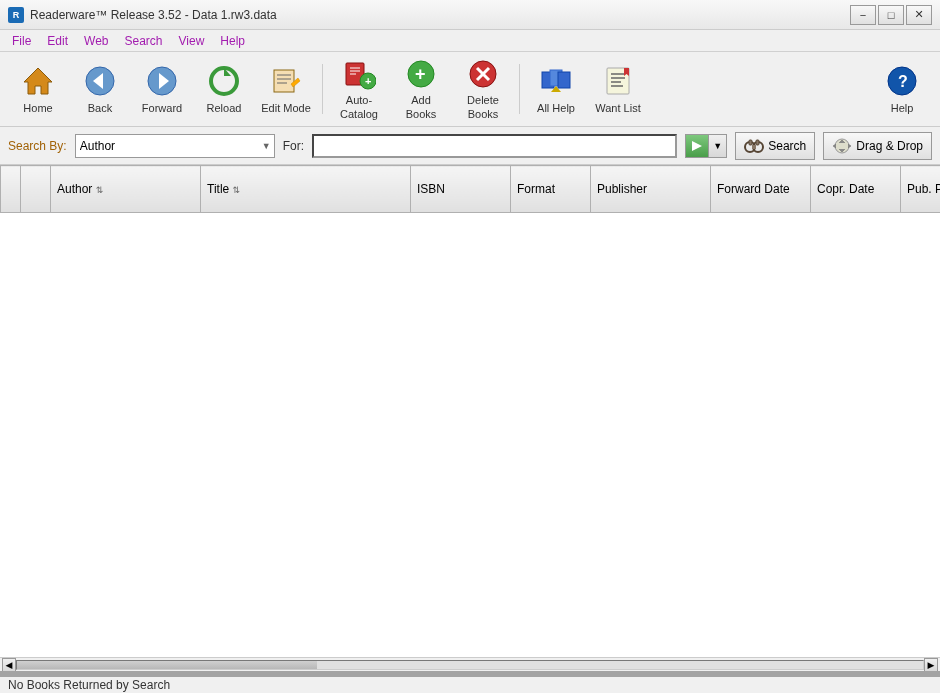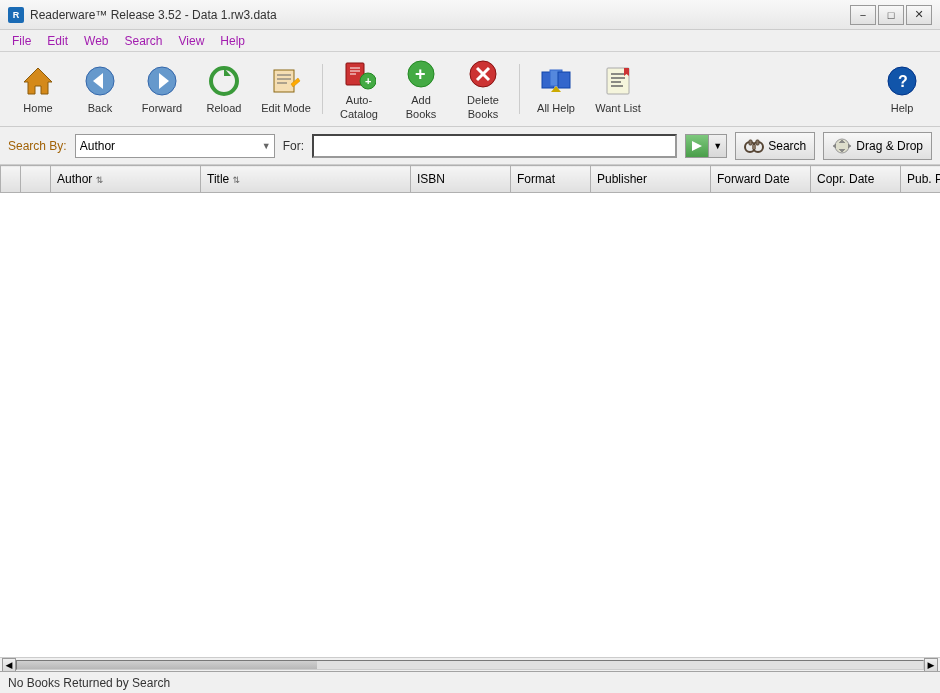--- a/index.html
+++ b/index.html
@@ -237,21 +237,21 @@
       background: white;
     }
     .data-table {
       width: 100%;
       border-collapse: collapse;
       table-layout: fixed;
     }
     .data-table th {
       background: linear-gradient(to bottom, #f5f5f5, #e0e0e0);
       border: 1px solid #b0b0b0;
-      padding: 6px 6px;
+      padding: 16px 6px;
       font-size: 12px;
       font-weight: normal;
       text-align: left;
       height: 24px;
       white-space: nowrap;
       overflow: hidden;
       user-select: none;
       cursor: pointer;
       position: sticky;
       top: 0;
@@ -315,21 +315,21 @@
       display: flex;
       align-items: center;
       justify-content: center;
       font-size: 9px;
     }
 
     
     .status-bar {
       height: 22px;
       background: #f0f0f0;
-      border-top: 1px solid #a3a3a3;
+      border-top: 6px solid #a3a3a3;
       display: flex;
       align-items: center;
       padding: 0 8px;
       font-size: 12px;
       color: #333;
     }
   </style>
 </head>
 <body>
 

